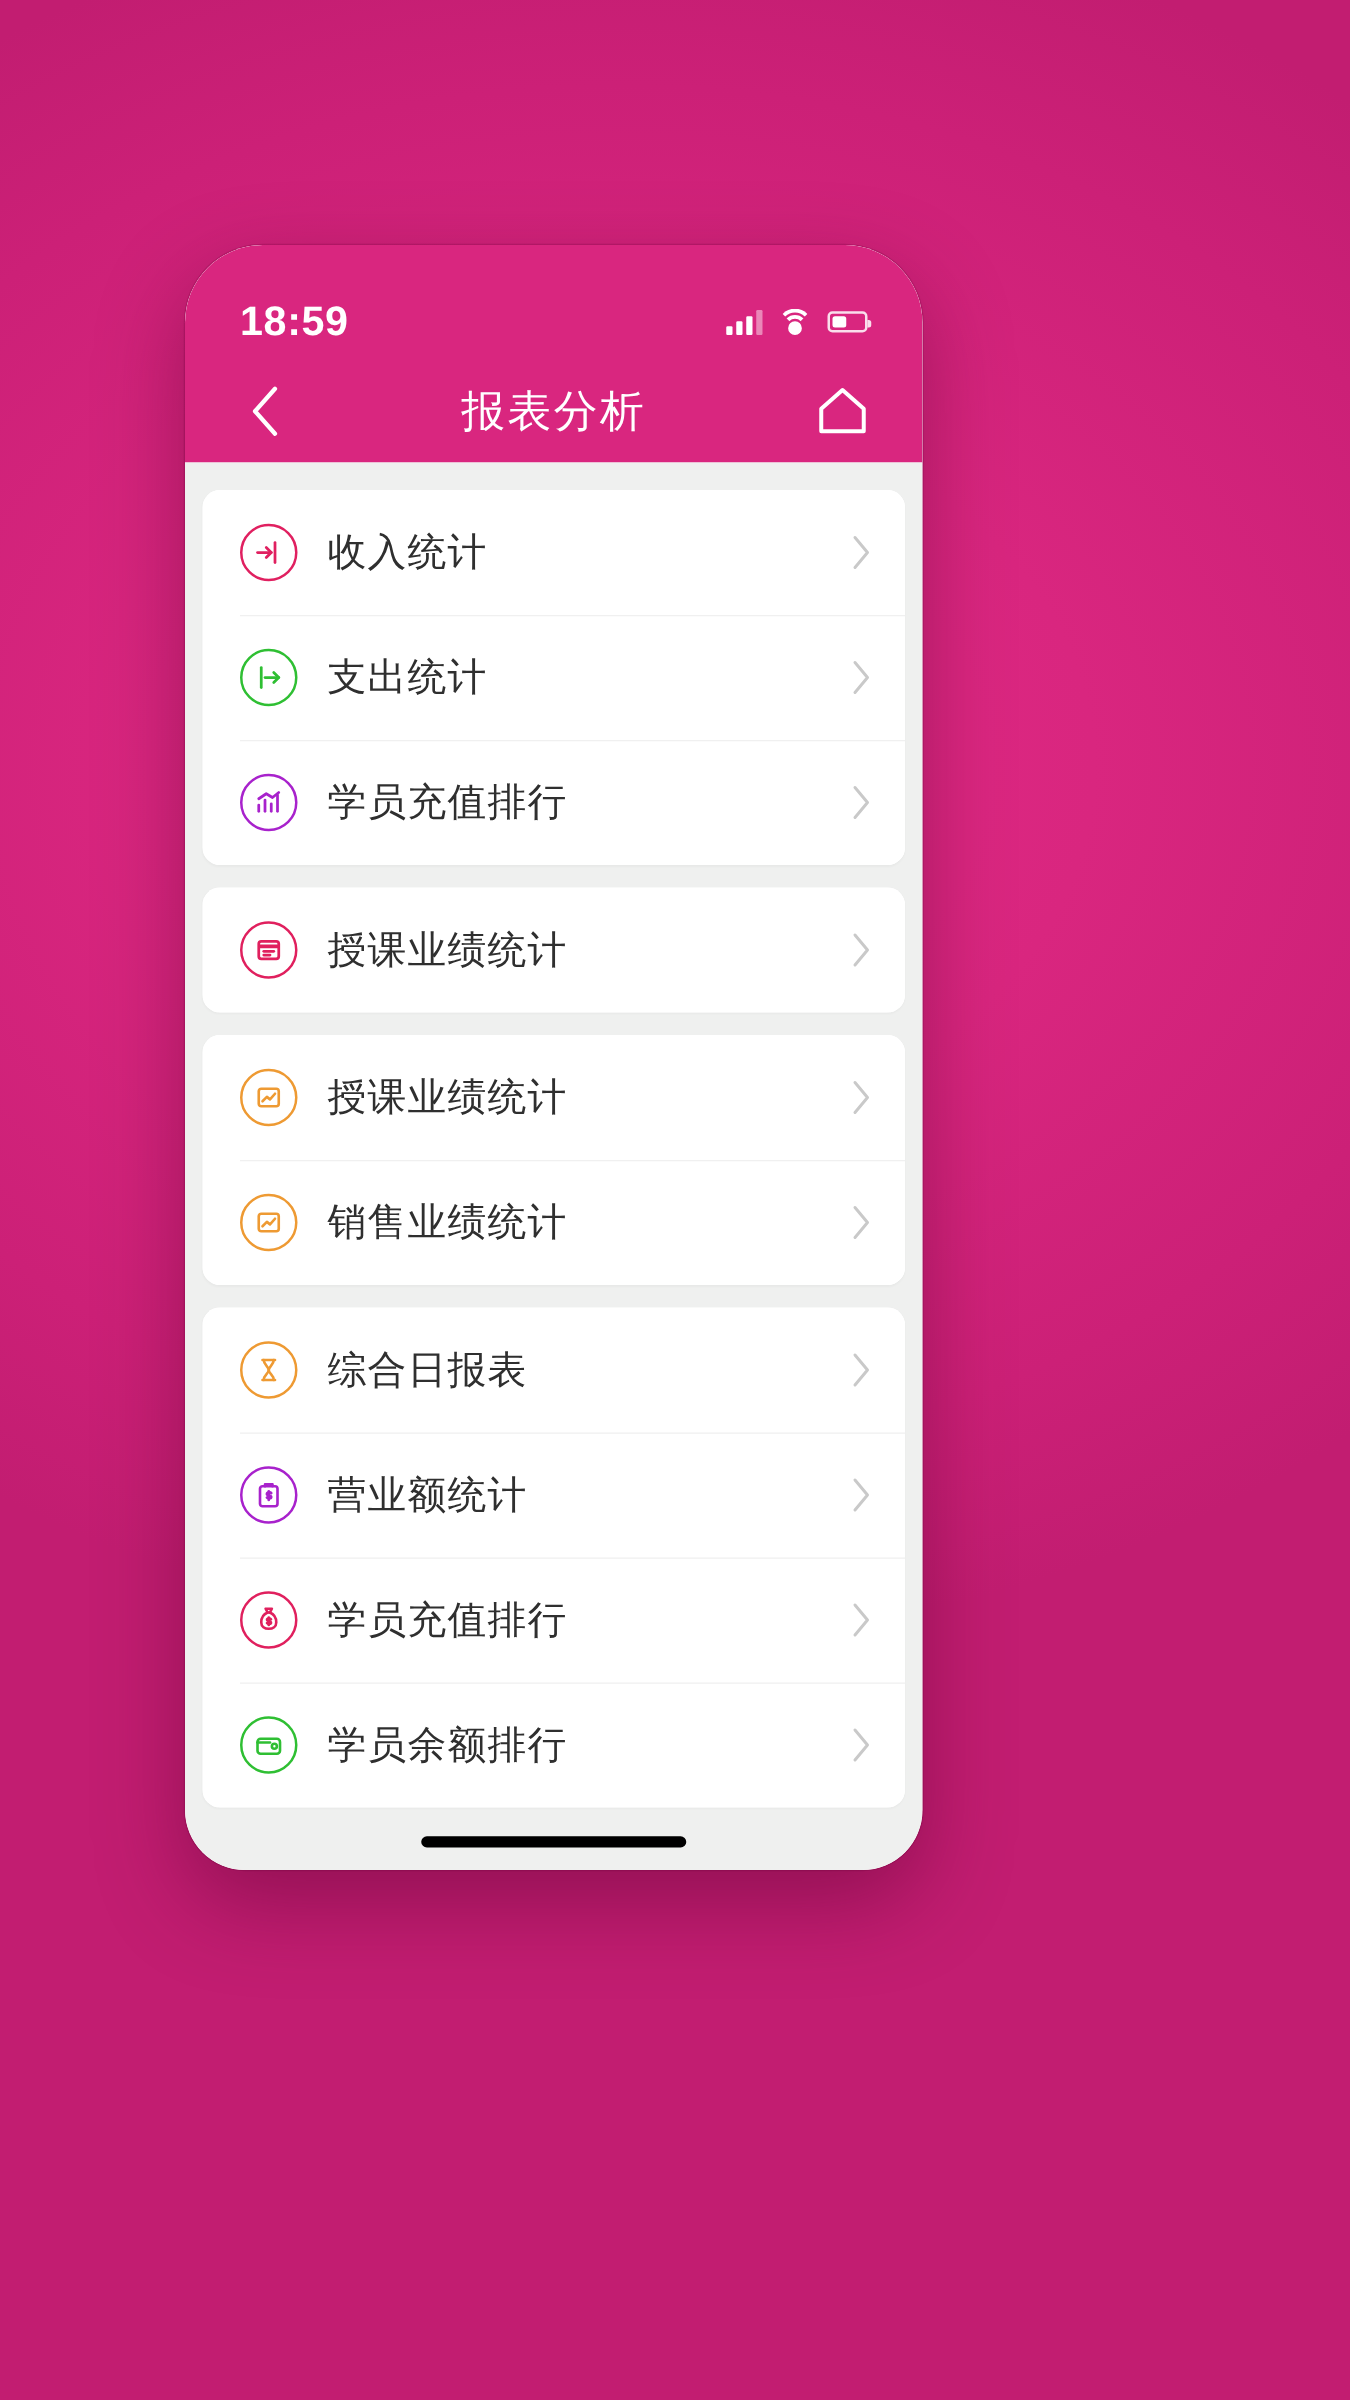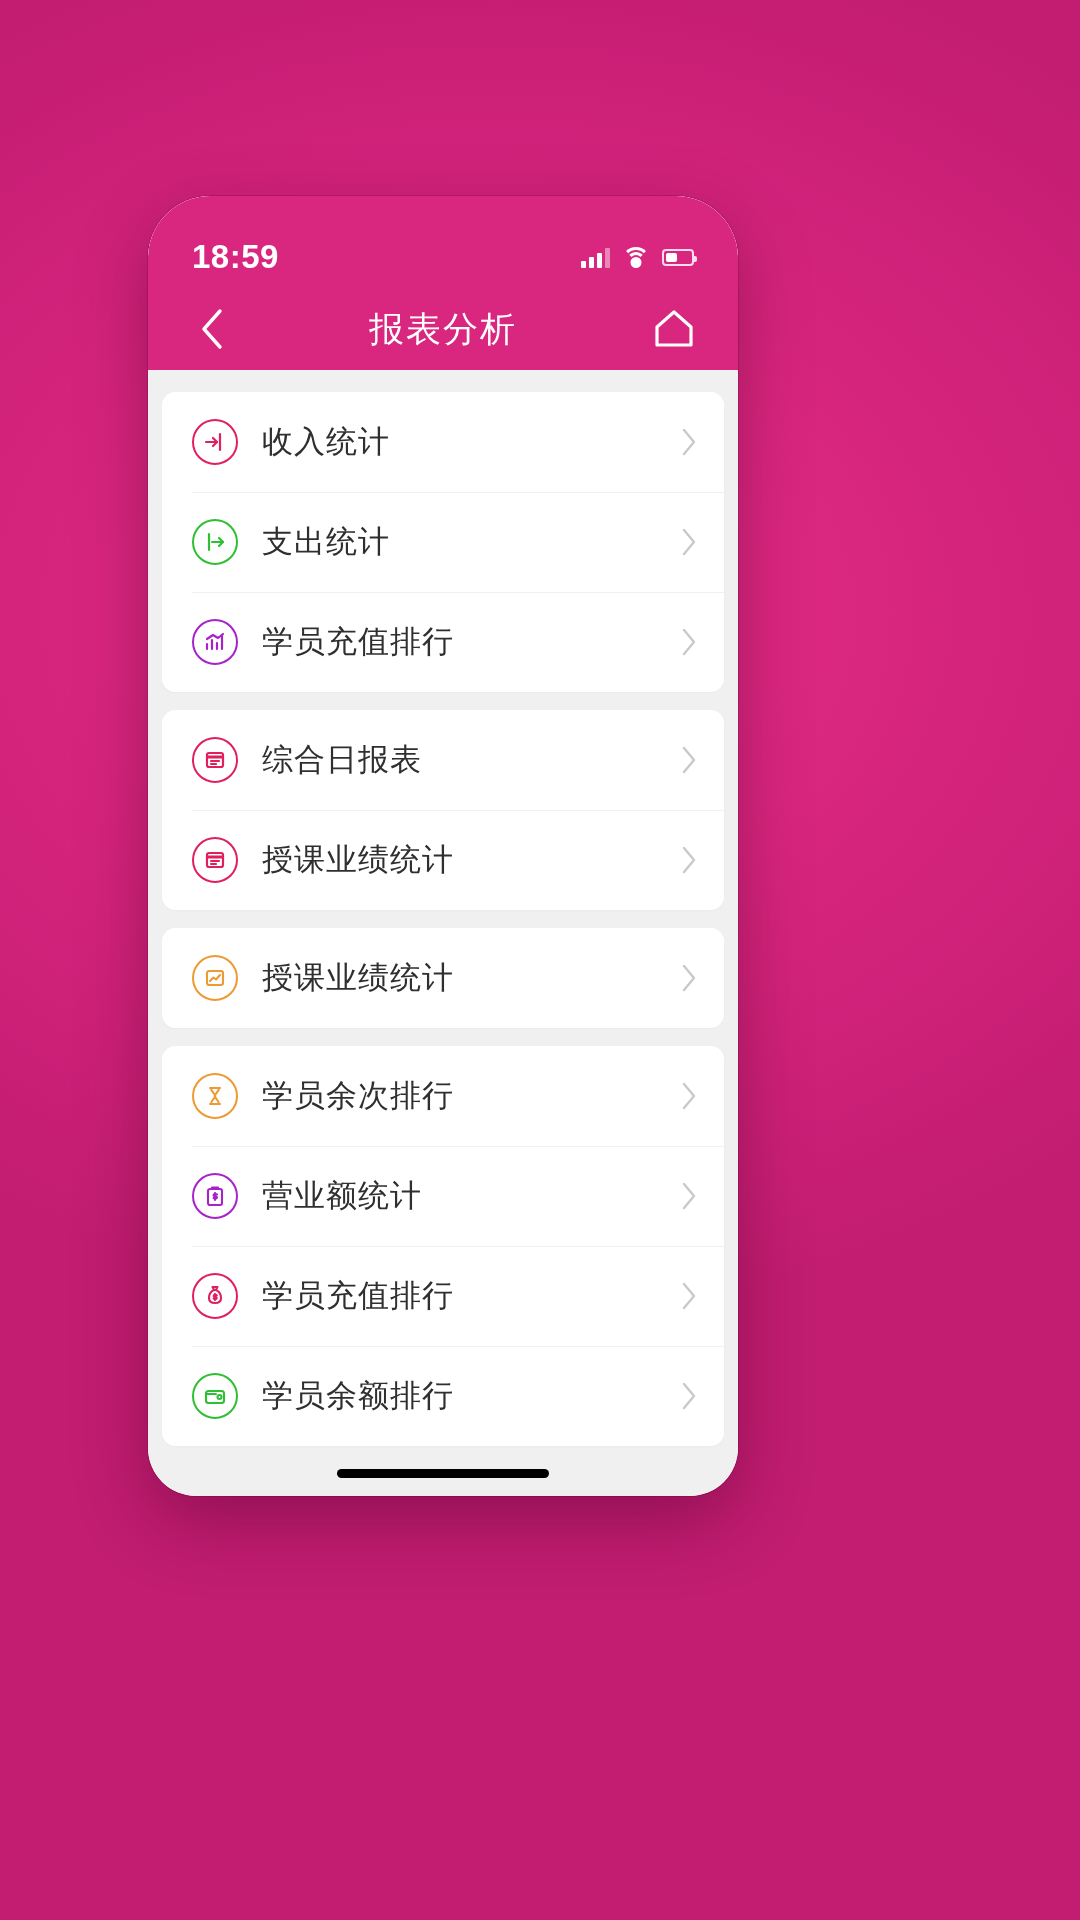--- a/index.html
+++ b/index.html
@@ -207,46 +207,30 @@
           <div class="row-label">学员充值排行</div>
           <div class="row-chevron">
             <svg width="18" height="30" viewBox="0 0 18 30" fill="none">
                 <path d="M4 3l10 12L4 27" stroke="currentColor" stroke-width="2.4" stroke-linecap="round" stroke-linejoin="round"></path>
               </svg>
           </div>
         </div>
       </div>
 
       <div class="group">
+
         <div class="row">
           <div class="row-icon" style="color:#e0205e">
             <svg width="24" height="24" viewBox="0 0 24 24" fill="none" stroke="currentColor" stroke-width="2.2" stroke-linejoin="round">
               <rect x="4" y="5" width="16" height="14" rx="2"></rect>
                 <path d="M4 9h16" stroke-width="3"></path>
                 <path d="M8 13h8" stroke-linecap="round"></path>
                 <path d="M8 16h5" stroke-linecap="round"></path>
             </svg>
           </div>
-          <div class="row-label">综合日报表</div>
-          <div class="row-chevron">
-            <svg width="18" height="30" viewBox="0 0 18 30" fill="none">
-                <path d="M4 3l10 12L4 27" stroke="currentColor" stroke-width="2.4" stroke-linecap="round" stroke-linejoin="round"></path>
-              </svg>
-          </div>
-        </div>
-
-        <div class="row">
-          <div class="row-icon" style="color:#e0205e">
-            <svg width="24" height="24" viewBox="0 0 24 24" fill="none" stroke="currentColor" stroke-width="2.2" stroke-linejoin="round">
-              <rect x="4" y="5" width="16" height="14" rx="2"></rect>
-                <path d="M4 9h16" stroke-width="3"></path>
-                <path d="M8 13h8" stroke-linecap="round"></path>
-                <path d="M8 16h5" stroke-linecap="round"></path>
-            </svg>
-          </div>
           <div class="row-label">授课业绩统计</div>
           <div class="row-chevron">
             <svg width="18" height="30" viewBox="0 0 18 30" fill="none">
                 <path d="M4 3l10 12L4 27" stroke="currentColor" stroke-width="2.4" stroke-linecap="round" stroke-linejoin="round"></path>
               </svg>
           </div>
         </div>
       </div>
 
       <div class="group">
@@ -258,33 +242,47 @@
             </svg>
           </div>
           <div class="row-label">授课业绩统计</div>
           <div class="row-chevron">
             <svg width="18" height="30" viewBox="0 0 18 30" fill="none">
                 <path d="M4 3l10 12L4 27" stroke="currentColor" stroke-width="2.4" stroke-linecap="round" stroke-linejoin="round"></path>
               </svg>
           </div>
         </div>
 
+        <div class="row">
+          <div class="row-icon" style="color:#ee9a33">
+            <svg width="24" height="24" viewBox="0 0 24 24" fill="none" stroke="currentColor" stroke-width="2.1" stroke-linecap="round" stroke-linejoin="round">
+              <rect x="4" y="5" width="16" height="14" rx="2"></rect>
+                <path d="M7 15l3.5-3.5 2.5 2L17 9"></path>
+            </svg>
+          </div>
+          <div class="row-label">销售业绩统计</div>
+          <div class="row-chevron">
+            <svg width="18" height="30" viewBox="0 0 18 30" fill="none">
+                <path d="M4 3l10 12L4 27" stroke="currentColor" stroke-width="2.4" stroke-linecap="round" stroke-linejoin="round"></path>
+              </svg>
+          </div>
+        </div>
       </div>
 
       <div class="group">
         <div class="row">
           <div class="row-icon" style="color:#ee9a33">
             <svg width="24" height="24" viewBox="0 0 24 24" fill="none" stroke="currentColor" stroke-width="2.1" stroke-linecap="round" stroke-linejoin="round">
               <path d="M7 4h10"></path>
                 <path d="M7 20h10"></path>
                 <path d="M8 4c0 4 4 5 4 8s-4 4-4 8"></path>
                 <path d="M16 4c0 4-4 5-4 8s4 4 4 8"></path>
             </svg>
           </div>
-          <div class="row-label">学员余次排行</div>
+          <div class="row-label">综合日报表</div>
           <div class="row-chevron">
             <svg width="18" height="30" viewBox="0 0 18 30" fill="none">
                 <path d="M4 3l10 12L4 27" stroke="currentColor" stroke-width="2.4" stroke-linecap="round" stroke-linejoin="round"></path>
               </svg>
           </div>
         </div>
 
         <div class="row">
           <div class="row-icon" style="color:#a822cc">
             <svg width="24" height="24" viewBox="0 0 24 24" fill="none" stroke="currentColor" stroke-width="2.1" stroke-linecap="round" stroke-linejoin="round">

